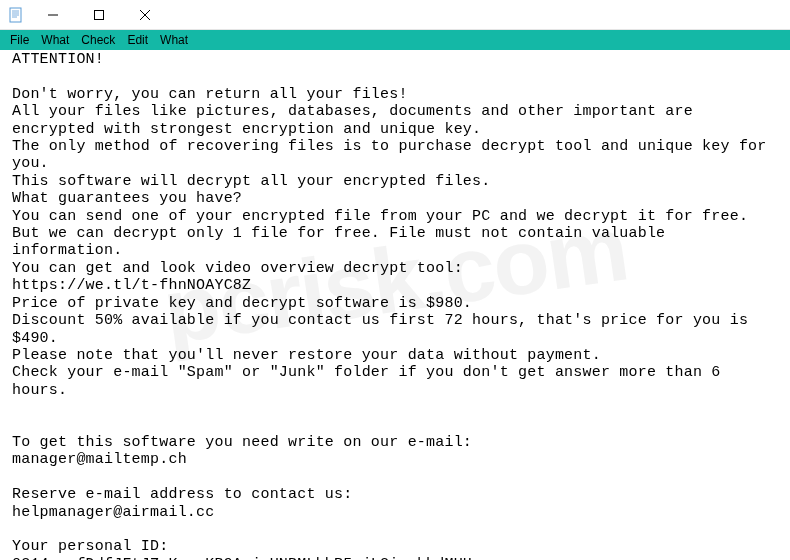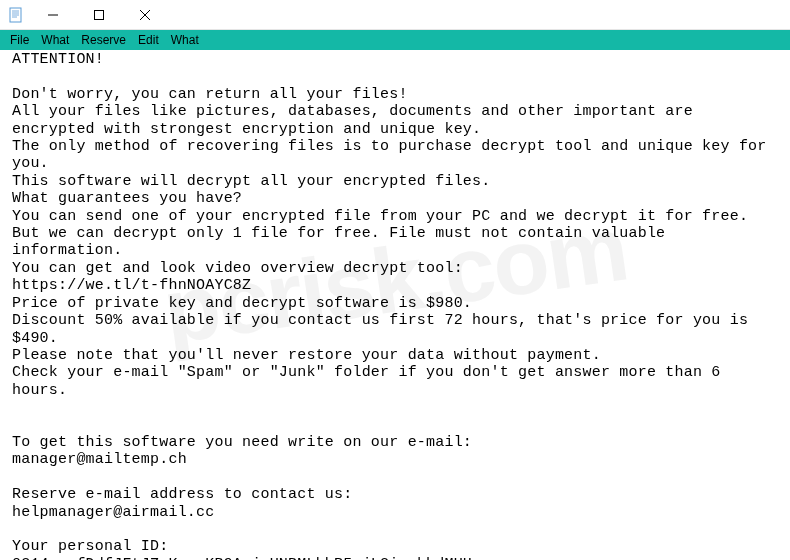--- a/index.html
+++ b/index.html
@@ -121,21 +121,21 @@
           <line x1="0" y1="0" x2="10" y2="10" stroke="#000" stroke-width="1"></line>
           <line x1="10" y1="0" x2="0" y2="10" stroke="#000" stroke-width="1"></line>
         </svg>
     </div>
   </div>
 </div>
 
 <div class="menubar">
   <span class="menu-item">File</span>
   <span class="menu-item">What</span>
-  <span class="menu-item">Reserve</span>
+  <span class="menu-item">Check</span>
   <span class="menu-item">Edit</span>
   <span class="menu-item">What</span>
 </div>
 
 <div class="watermark">pcrisk.com</div>
 
 <div class="content">ATTENTION!
 
 Don't worry, you can return all your files!
 All your files like pictures, databases, documents and other important are encrypted with strongest encryption and unique key.

